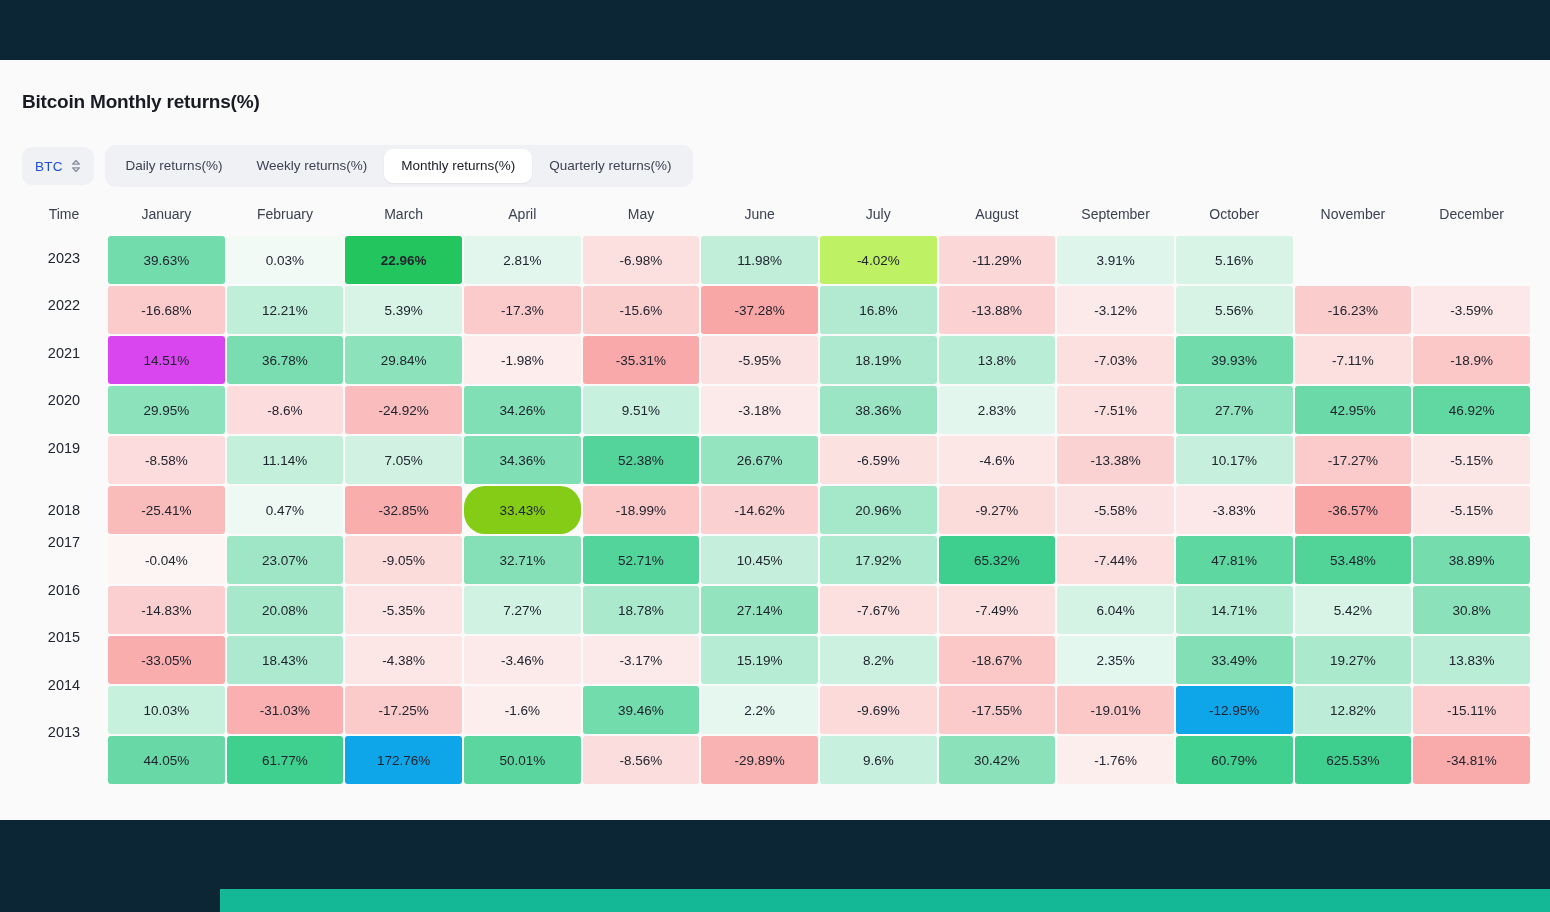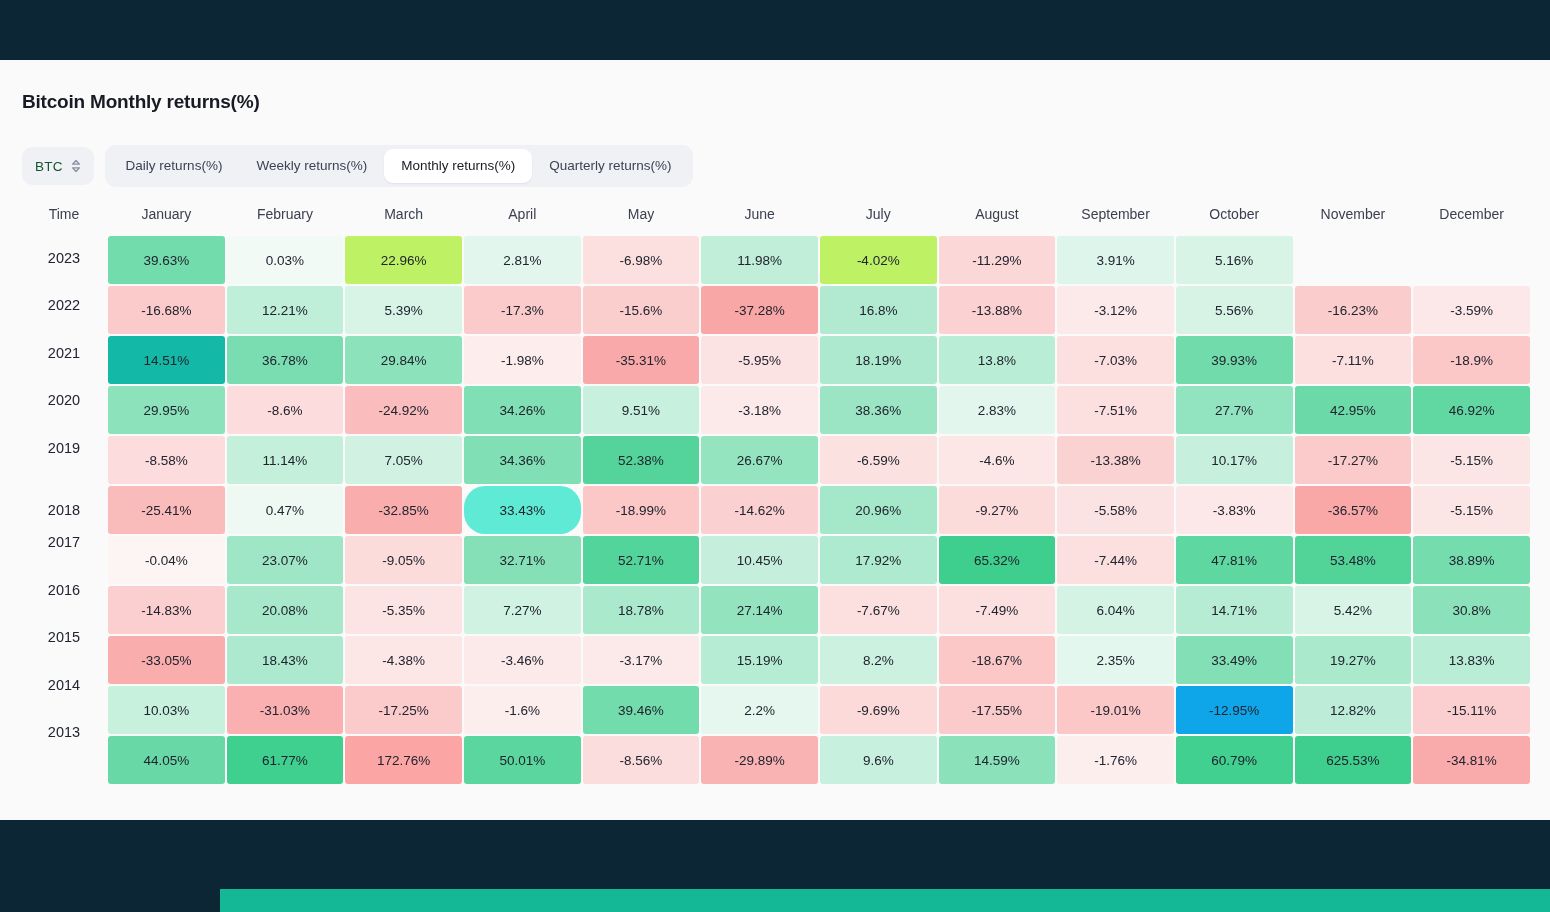--- a/index.html
+++ b/index.html
@@ -23,21 +23,21 @@
     font-size:19px;font-weight:bold;color:#181b23;letter-spacing:-0.2px;
   }
 
   
   .controls{position:absolute;left:22px;top:85px;display:flex;align-items:center;gap:11px;}
 
   .sym-select{
     display:flex;align-items:center;gap:8px;
     height:38px;padding:0 13px;
     background:#f0f1f5;border-radius:10px;
-    font-size:13.5px;color:#14532d;
+    font-size:13.5px;color:#1d4ed8;
   }
   .sym-select .lbl{letter-spacing:.2px;}
   .chev{display:flex;flex-direction:column;align-items:center;justify-content:center;gap:2px;color:#7b8194;}
   .chev svg{display:block;}
 
   .tabs{
     display:flex;align-items:center;
     background:#f0f1f5;border-radius:11px;
     height:42px;padding:0 4px;box-sizing:border-box;
   }
@@ -125,21 +125,21 @@
               <th>December</th>
             </tr>
         </thead>
         <tbody>
             <tr>
               <td class="year">
                 <span style="top: 14px;">2023</span>
               </td>
               <td style="background: rgb(115, 220, 173);">39.63%</td>
               <td style="background: rgb(242, 250, 246);">0.03%</td>
-              <td style="background: #bef264;">22.96%</td>
+              <td style="background: #22c55e; font-weight: bold;">22.96%</td>
               <td style="background: rgb(226, 246, 237);">2.81%</td>
               <td style="background: rgb(252, 224, 224);">-6.98%</td>
               <td style="background: rgb(192, 238, 217);">11.98%</td>
               <td style="background: #bef264;">-4.02%</td>
               <td style="background: rgb(251, 215, 215); margin-left: 46px;">-11.29%</td>
               <td style="background: rgb(221, 245, 234);">3.91%</td>
               <td style="background: rgb(216, 244, 231);">5.16%</td>
               <td class="empty"></td>
               <td class="empty"></td>
             </tr>
@@ -157,21 +157,21 @@
               <td style="background: rgb(251, 209, 209);">-13.88%</td>
               <td style="background: rgb(252, 234, 234);">-3.12%</td>
               <td style="background: rgb(215, 243, 230);">5.56%</td>
               <td style="background: rgb(251, 204, 204);">-16.23%</td>
               <td style="background: rgb(252, 232, 232);">-3.59%</td>
             </tr>
             <tr>
               <td class="year">
                 <span style="top: 8.8px;">2021</span>
               </td>
-              <td style="background: #14b8a6;">14.51%</td>
+              <td style="background: #d946ef;">14.51%</td>
               <td style="background: rgb(122, 221, 177);">36.78%</td>
               <td style="background: rgb(140, 226, 187);">29.84%</td>
               <td style="background: rgb(253, 237, 237);">-1.98%</td>
               <td style="background: rgb(249, 169, 169);">-35.31%</td>
               <td style="background: rgb(252, 227, 227);">-5.95%</td>
               <td style="background: rgb(173, 233, 206);">18.19%</td>
               <td style="background: rgb(186, 237, 214);">13.8%</td>
               <td style="background: rgb(252, 224, 224);">-7.03%</td>
               <td style="background: rgb(114, 219, 172);">39.93%</td>
               <td style="background: rgb(252, 224, 224);">-7.11%</td>
@@ -211,21 +211,21 @@
               <td style="background: rgb(251, 202, 202);">-17.27%</td>
               <td style="background: rgb(252, 229, 229);">-5.15%</td>
             </tr>
             <tr>
               <td class="year">
                 <span style="top: 16px;">2018</span>
               </td>
               <td style="background: rgb(250, 187, 187);">-25.41%</td>
               <td style="background: rgb(238, 249, 244);">0.47%</td>
               <td style="background: rgb(249, 173, 173);">-32.85%</td>
-              <td style="background: #5eead4; border-radius: 21px;">33.43%</td>
+              <td style="background: #84cc16; border-radius: 21px;">33.43%</td>
               <td style="background: rgb(251, 199, 199);">-18.99%</td>
               <td style="background: rgb(251, 208, 208);">-14.62%</td>
               <td style="background: rgb(165, 232, 201);">20.96%</td>
               <td style="background: rgb(252, 219, 219);">-9.27%</td>
               <td style="background: rgb(252, 227, 227);">-5.58%</td>
               <td style="background: rgb(252, 232, 232);">-3.83%</td>
               <td style="background: rgb(249, 167, 167);">-36.57%</td>
               <td style="background: rgb(252, 229, 229);">-5.15%</td>
             </tr>
             <tr>
@@ -295,26 +295,26 @@
               <td style="background: #0ea5e9;">-12.95%</td>
               <td style="background: rgb(189, 237, 216);">12.82%</td>
               <td style="background: rgb(251, 207, 207);">-15.11%</td>
             </tr>
             <tr>
               <td class="year">
                 <span style="top: -12px;">2013</span>
               </td>
               <td style="background: rgb(104, 217, 166);">44.05%</td>
               <td style="background: rgb(63, 207, 142);">61.77%</td>
-              <td style="background: #fca5a5;">172.76%</td>
+              <td style="background: #0ea5e9;">172.76%</td>
               <td style="background: rgb(90, 214, 158);">50.01%</td>
               <td style="background: rgb(252, 221, 221);">-8.56%</td>
               <td style="background: rgb(250, 179, 179);">-29.89%</td>
               <td style="background: rgb(200, 240, 222);">9.6%</td>
-              <td style="background: rgb(139, 225, 186);">14.59%</td>
+              <td style="background: rgb(139, 225, 186);">30.42%</td>
               <td style="background: rgb(253, 238, 238);">-1.76%</td>
               <td style="background: rgb(65, 208, 144);">60.79%</td>
               <td style="background: rgb(62, 207, 142);">625.53%</td>
               <td style="background: rgb(249, 170, 170);">-34.81%</td>
             </tr>
           </tbody>
       </table>
     </div>
 
   </div>

